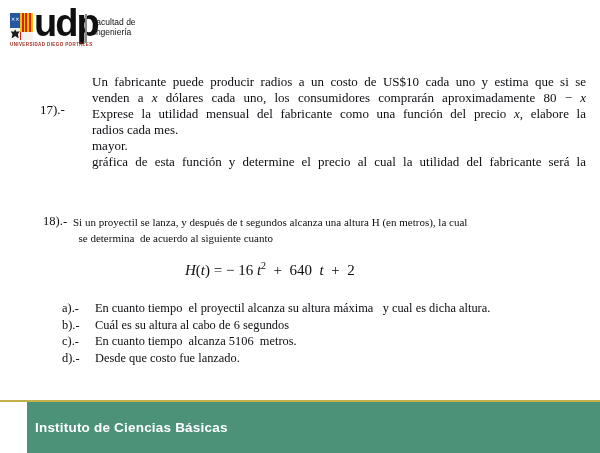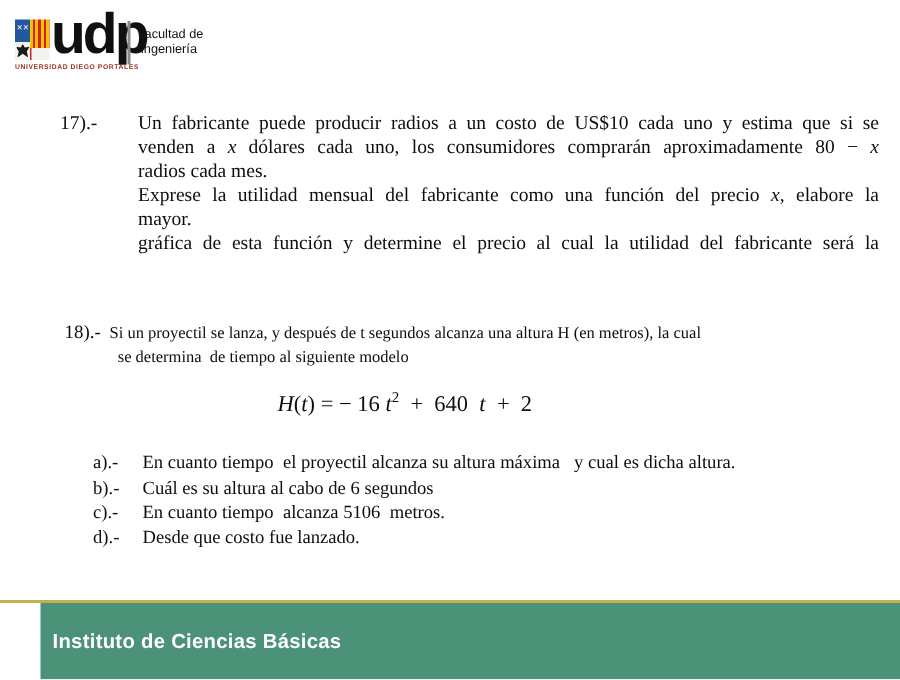--- a/index.html
+++ b/index.html
@@ -25,21 +25,21 @@
   .udp-wordmark{position:absolute;left:24px;top:-8px;font-family:"Liberation Sans",sans-serif;
     font-weight:800;font-size:38px;letter-spacing:-2px;color:#101010;line-height:1;}
   .logo-divider{position:absolute;left:75px;top:2px;width:1.5px;height:29px;background:#8a8a8a;}
   .faculty{position:absolute;left:84px;top:6px;font-family:"Liberation Sans",sans-serif;
     font-weight:normal;font-size:8.5px;line-height:9.5px;color:#101010;}
 
   
   .problem{position:absolute;display:flex;}
   .problem .pnum{flex:0 0 auto;font-size:13px;}
   .p17{left:40px;top:74px;}
-  .p17 .pnum{width:26px;}
+  .p17 .pnum{width:26px;margin-top:28px;}
   .p17 .plines{width:494px;margin-left:26px;}
   .p17 .pline{font-size:13px;line-height:16px;height:16px;overflow:hidden;}
   .p17 .pline.jline{text-align:justify;text-align-last:justify;}
   .p18{left:43px;top:214px;}
   .p18 .pnum{width:30px;font-size:12.6px;}
   .p18 .plines{width:520px;}
   .p18 .pline{font-size:11px;line-height:16px;white-space:pre;}
 
   
   .formula{position:absolute;left:185px;top:260px;font-size:15px;font-style:normal;white-space:pre;}
@@ -89,32 +89,32 @@
       <div>facultad de</div>
       <div>ingeniería</div>
     </div>
   </div>
 
   <div class="problem p17" id="problem-0">
     <div class="pnum">17).-</div>
     <div class="plines">
         <div class="pline jline">Un fabricante puede producir radios a un costo de US$10 cada uno y estima que si se</div>
         <div class="pline jline">venden a <i>x</i> dólares cada uno, los consumidores comprarán aproximadamente 80 − <i>x</i></div>
+        <div class="pline jline">Exprese la utilidad mensual del fabricante como una función del precio <i>x</i>, elabore la</div>
         <div class="pline">radios cada mes.</div>
-        <div class="pline jline">Exprese la utilidad mensual del fabricante como una función del precio <i>x</i>, elabore la</div>
         <div class="pline">mayor.</div>
         <div class="pline jline">gráfica de esta función y determine el precio al cual la utilidad del fabricante será la</div>
       </div>
   </div>
 
   <div class="problem p18" id="problem-1">
     <div class="pnum">18).-</div>
     <div class="plines">
         <div class="pline">Si un proyectil se lanza, y después de t segundos alcanza una altura H (en metros), la cual</div>
-        <div class="pline">  se determina  de tiempo al siguiente modelo</div>
+        <div class="pline">  se determina  de acuerdo al siguiente cuanto</div>
       </div>
   </div>
 
   <div class="formula"><i>H</i>(<i>t</i>) = − 16 <i>t</i><sup>2</sup>  +  640  <i>t</i>  +  2</div>
 
   <div class="subitems" id="subitems">
       <div class="subitem">
         <span class="slabel">a).-</span>
         <span class="stext">En cuanto tiempo  el proyectil alcanza su altura máxima   y cual es dicha altura.</span>
       </div>

